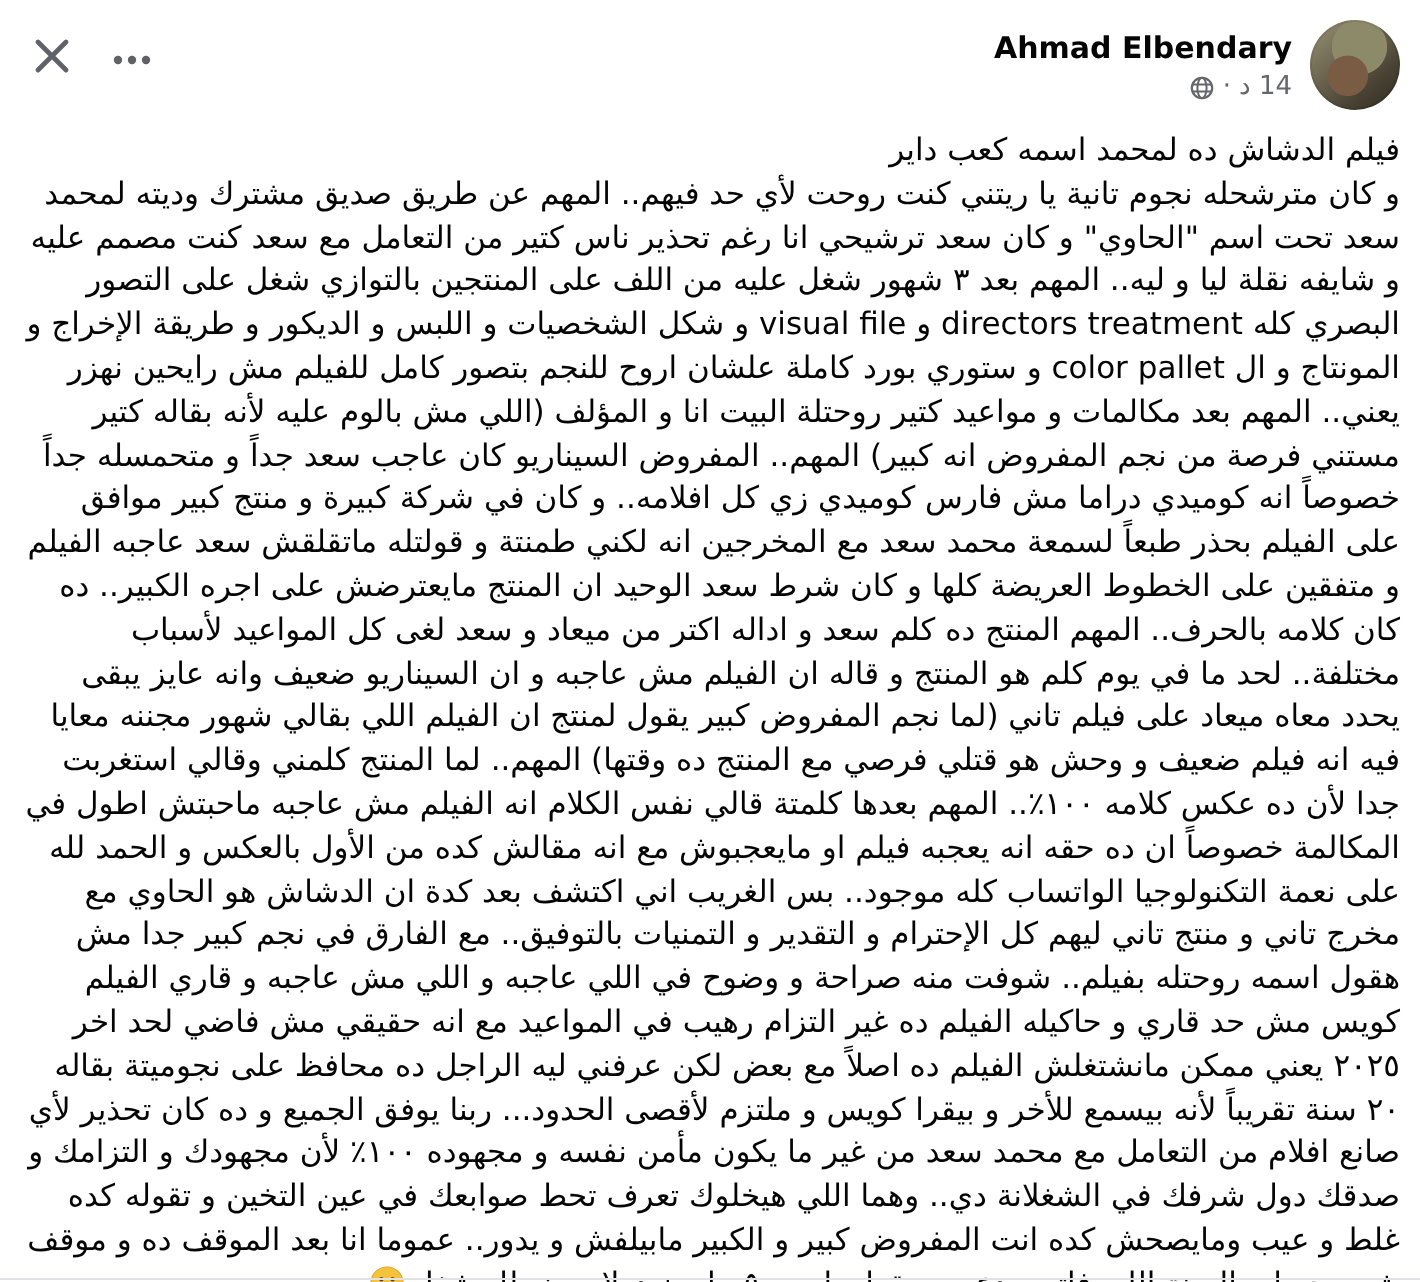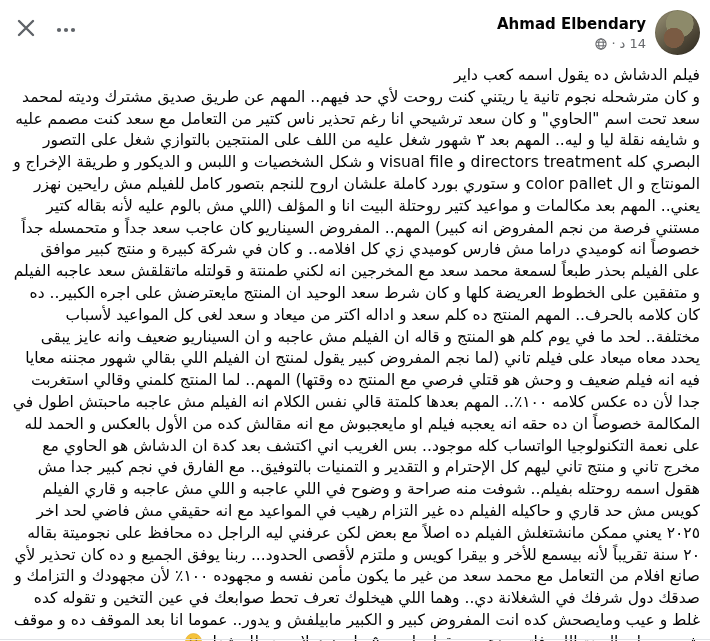--- a/index.html
+++ b/index.html
@@ -145,21 +145,21 @@
             </svg>
           </span>
         </div>
       </div>
       <div class="avatar"></div>
     </div>
 
   </div>
 
   <div class="post-body">
-    <p class="post-paragraph">فيلم الدشاش ده يقول اسمه كعب داير</p>
+    <p class="post-paragraph">فيلم الدشاش ده لمحمد اسمه كعب داير</p>
     <p class="post-paragraph"><span>و كان مترشحله نجوم تانية يا ريتني كنت روحت لأي حد فيهم.. المهم عن طريق صديق مشترك وديته لمحمد سعد تحت اسم "الحاوي" و كان سعد ترشيحي انا رغم تحذير ناس كتير من التعامل مع سعد كنت مصمم عليه و شايفه نقلة ليا و ليه.. المهم بعد ٣ شهور شغل عليه من اللف على المنتجين بالتوازي شغل على التصور البصري كله directors treatment و visual file و شكل الشخصيات و اللبس و الديكور و طريقة الإخراج و المونتاج و ال color pallet و ستوري بورد كاملة علشان اروح للنجم بتصور كامل للفيلم مش رايحين نهزر يعني.. المهم بعد مكالمات و مواعيد كتير روحتلة البيت انا و المؤلف (اللي مش بالوم عليه لأنه بقاله كتير مستني فرصة من نجم المفروض انه كبير) المهم.. المفروض السيناريو كان عاجب سعد جداً و متحمسله جداً خصوصاً انه كوميدي دراما مش فارس كوميدي زي كل افلامه.. و كان في شركة كبيرة و منتج كبير موافق على الفيلم بحذر طبعاً لسمعة محمد سعد مع المخرجين انه لكني طمنتة و قولتله ماتقلقش سعد عاجبه الفيلم و متفقين على الخطوط العريضة كلها و كان شرط سعد الوحيد ان المنتج مايعترضش على اجره الكبير.. ده كان كلامه بالحرف.. المهم المنتج ده كلم سعد و اداله اكتر من ميعاد و سعد لغى كل المواعيد لأسباب مختلفة.. لحد ما في يوم كلم هو المنتج و قاله ان الفيلم مش عاجبه و ان السيناريو ضعيف وانه عايز يبقى يحدد معاه ميعاد على فيلم تاني (لما نجم المفروض كبير يقول لمنتج ان الفيلم اللي بقالي شهور مجننه معايا فيه انه فيلم ضعيف و وحش هو قتلي فرصي مع المنتج ده وقتها) المهم.. لما المنتج كلمني وقالي استغربت جدا لأن ده عكس كلامه ١٠٠٪.. المهم بعدها كلمتة قالي نفس الكلام انه الفيلم مش عاجبه ماحبتش اطول في المكالمة خصوصاً ان ده حقه انه يعجبه فيلم او مايعجبوش مع انه مقالش كده من الأول بالعكس و الحمد لله على نعمة التكنولوجيا الواتساب كله موجود.. بس الغريب اني اكتشف بعد كدة ان الدشاش هو الحاوي مع مخرج تاني و منتج تاني ليهم كل الإحترام و التقدير و التمنيات بالتوفيق.. مع الفارق في نجم كبير جدا مش هقول اسمه روحتله بفيلم.. شوفت منه صراحة و وضوح في اللي عاجبه و اللي مش عاجبه و قاري الفيلم كويس مش حد قاري و حاكيله الفيلم ده غير التزام رهيب في المواعيد مع انه حقيقي مش فاضي لحد اخر ٢٠٢٥ يعني ممكن مانشتغلش الفيلم ده اصلاً مع بعض لكن عرفني ليه الراجل ده محافظ على نجوميتة بقاله ٢٠ سنة تقريباً لأنه بيسمع للأخر و بيقرا كويس و ملتزم لأقصى الحدود... ربنا يوفق الجميع و ده كان تحذير لأي صانع افلام من التعامل مع محمد سعد من غير ما يكون مأمن نفسه و مجهوده ١٠٠٪ لأن مجهودك و التزامك و صدقك دول شرفك في الشغلانة دي.. وهما اللي هيخلوك تعرف تحط صوابعك في عين التخين و تقوله كده غلط و عيب ومايصحش كده انت المفروض كبير و الكبير مابيلفش و يدور.. عموما انا بعد الموقف ده و موقف شبيه حصلي السنة اللي فاتت بدعي و بقول يا رب ٥ مليون دولار و نبطل شغل</span><span class="emoji">
         <svg width="17" height="17" viewBox="0 0 17 17">
           <circle cx="8.5" cy="8.5" r="8" fill="#f5c33b"></circle>
           <circle cx="8.5" cy="8.5" r="8" fill="none" stroke="#e0a92e" stroke-width="0.6"></circle>
           <circle cx="5.7" cy="6.6" r="1.1" fill="#5d4037"></circle>
           <circle cx="11.3" cy="6.6" r="1.1" fill="#5d4037"></circle>
           <path d="M5 10.6 Q8.5 13.4 12 10.6" stroke="#5d4037" stroke-width="1.1" fill="none" stroke-linecap="round"></path>
         </svg>
       </span></p>
   </div>

